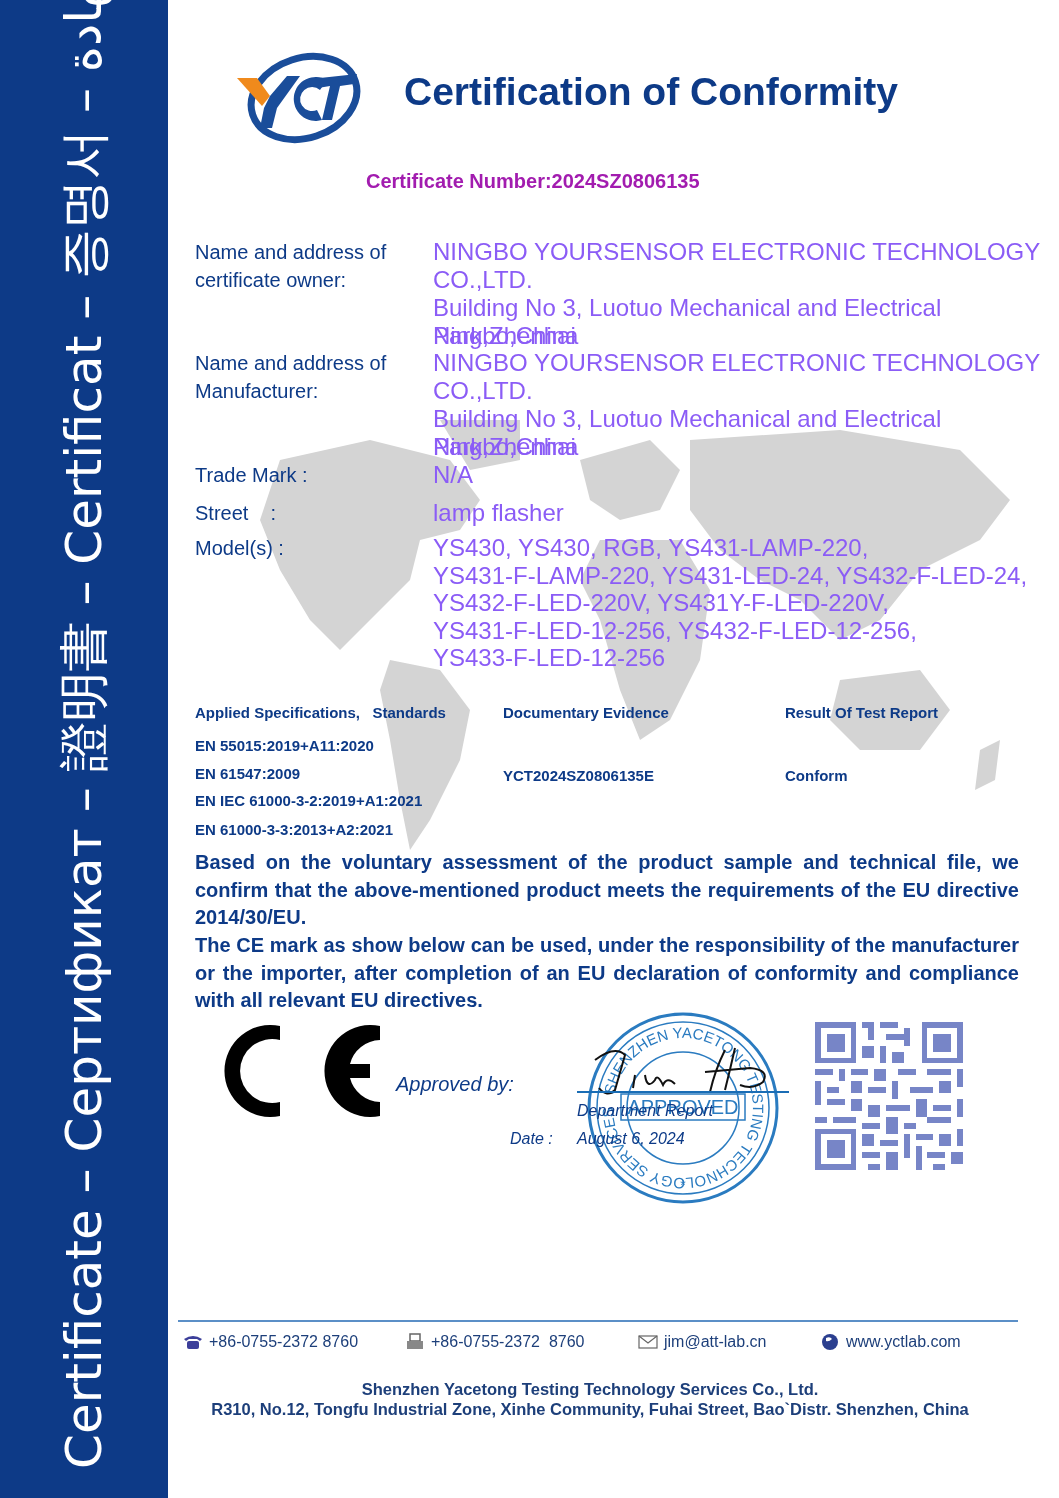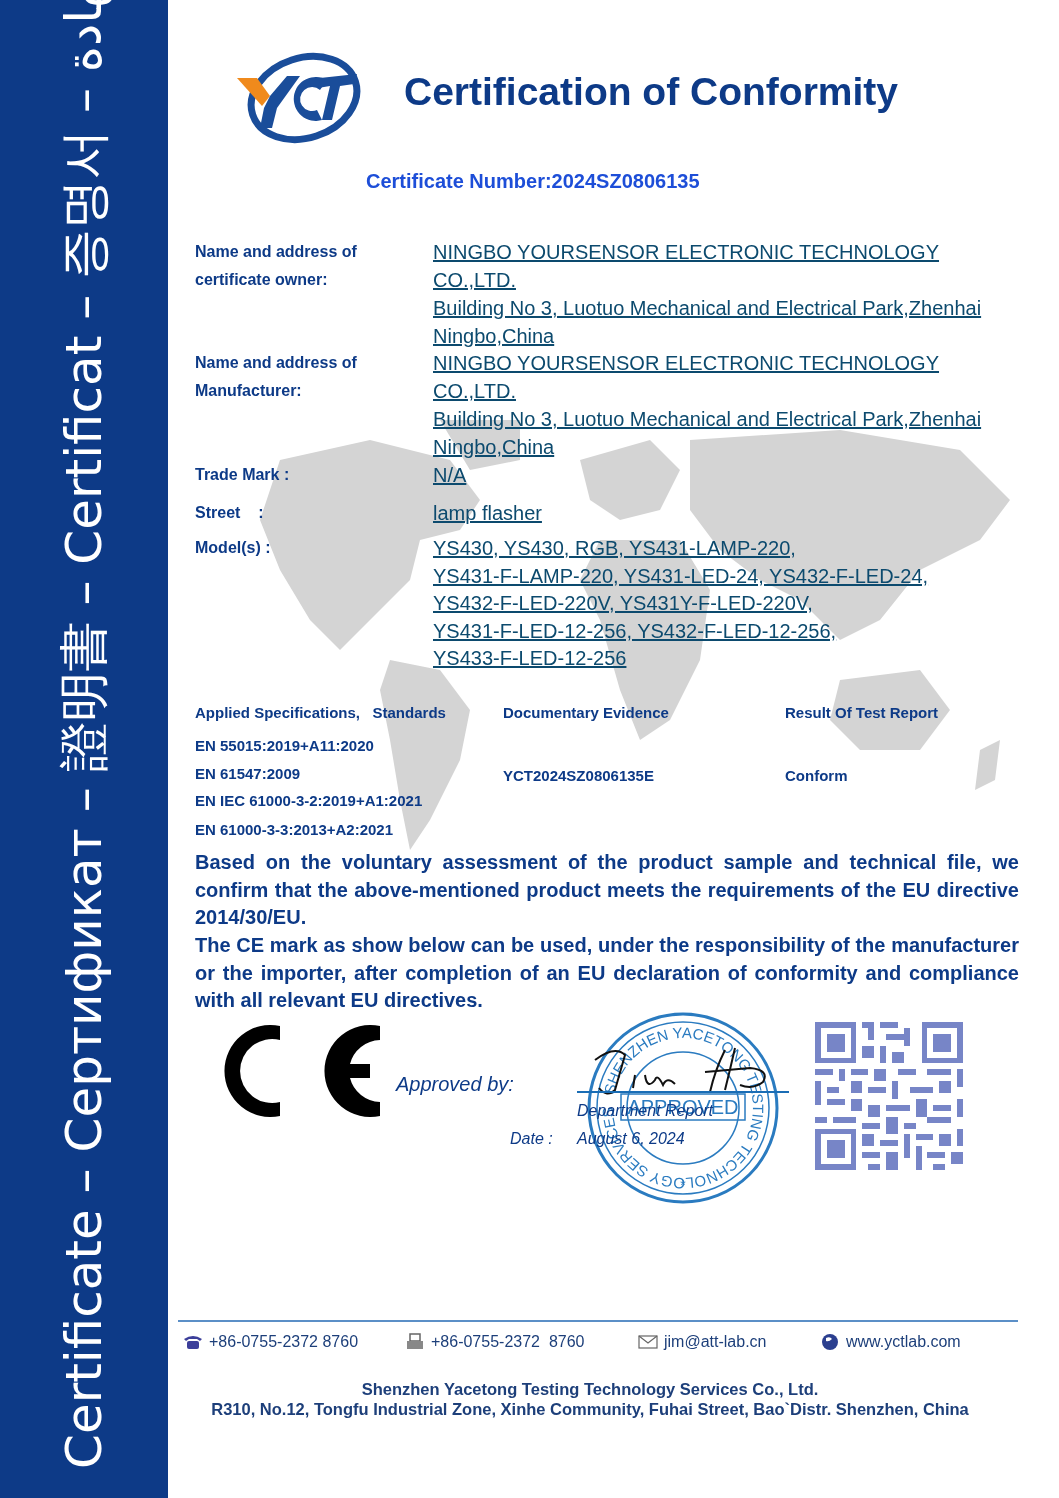--- a/index.html
+++ b/index.html
@@ -2,23 +2,23 @@
 <html><head>
 <meta charset="utf-8">
 <style>
   html,body{margin:0;padding:0;}
   body{width:1059px;height:1498px;position:relative;background:#fff;overflow:hidden;font-family:"Liberation Sans",sans-serif;color:#1d3f7a;}
   .sidebar{position:absolute;left:0;top:0;width:168px;height:1498px;background:#0d3a87;}
   .side-text{position:absolute;left:84px;top:749px;width:1440px;transform:translate(-50%,-50%) rotate(-90deg);color:#fff;font-family:"DejaVu Sans",sans-serif;font-size:50px;white-space:nowrap;text-align:center;letter-spacing:0px;}
   .map{position:absolute;left:220px;top:420px;width:820px;height:440px;}
   .logo{position:absolute;left:232px;top:48px;width:130px;height:100px;}
   .title{position:absolute;left:404px;top:70px;font-size:39px;font-weight:bold;color:#0d3a87;}
-  .certno{position:absolute;left:366px;top:170px;font-size:20px;font-weight:bold;color:#1d4ed8;text-align:center;}
-  .field-label{position:absolute;left:195px;font-size:16px;font-weight:bold;color:#0d3a87;line-height:28px;}
-  .field-val{position:absolute;left:433px;font-size:20px;color:#0c4a6e;line-height:28px;text-decoration:underline;}
+  .certno{position:absolute;left:366px;top:170px;font-size:20px;font-weight:bold;color:#a21caf;text-align:center;}
+  .field-label{position:absolute;left:195px;font-size:20px;font-weight:normal;color:#0d3a87;line-height:28px;}
+  .field-val{position:absolute;left:433px;font-size:24px;color:#8b5cf6;line-height:28px;}
   .spec{position:absolute;font-size:15px;font-weight:bold;color:#0d3a87;}
   .para{position:absolute;left:195px;width:824px;font-size:20px;font-weight:bold;color:#0d3a87;line-height:27.5px;text-align:justify;}
   .ce{position:absolute;left:210px;top:1018px;width:180px;height:106px;}
   .appr{position:absolute;left:396px;top:1073px;font-size:20px;font-style:italic;color:#0d3a87;}
   .sigline{position:absolute;left:577px;top:1091px;width:212px;height:2px;background:#1a6db5;}
   .dept{position:absolute;left:577px;top:1102px;font-size:16px;font-style:italic;color:#0d3a87;}
   .datel{position:absolute;left:510px;top:1130px;font-size:16px;font-style:italic;color:#0d3a87;}
   .datev{position:absolute;left:577px;top:1130px;font-size:16px;font-style:italic;color:#0d3a87;}
   .stamp{position:absolute;left:583px;top:1010px;width:200px;height:196px;}
   .qr{position:absolute;left:814px;top:1022px;width:150px;height:148px;}

